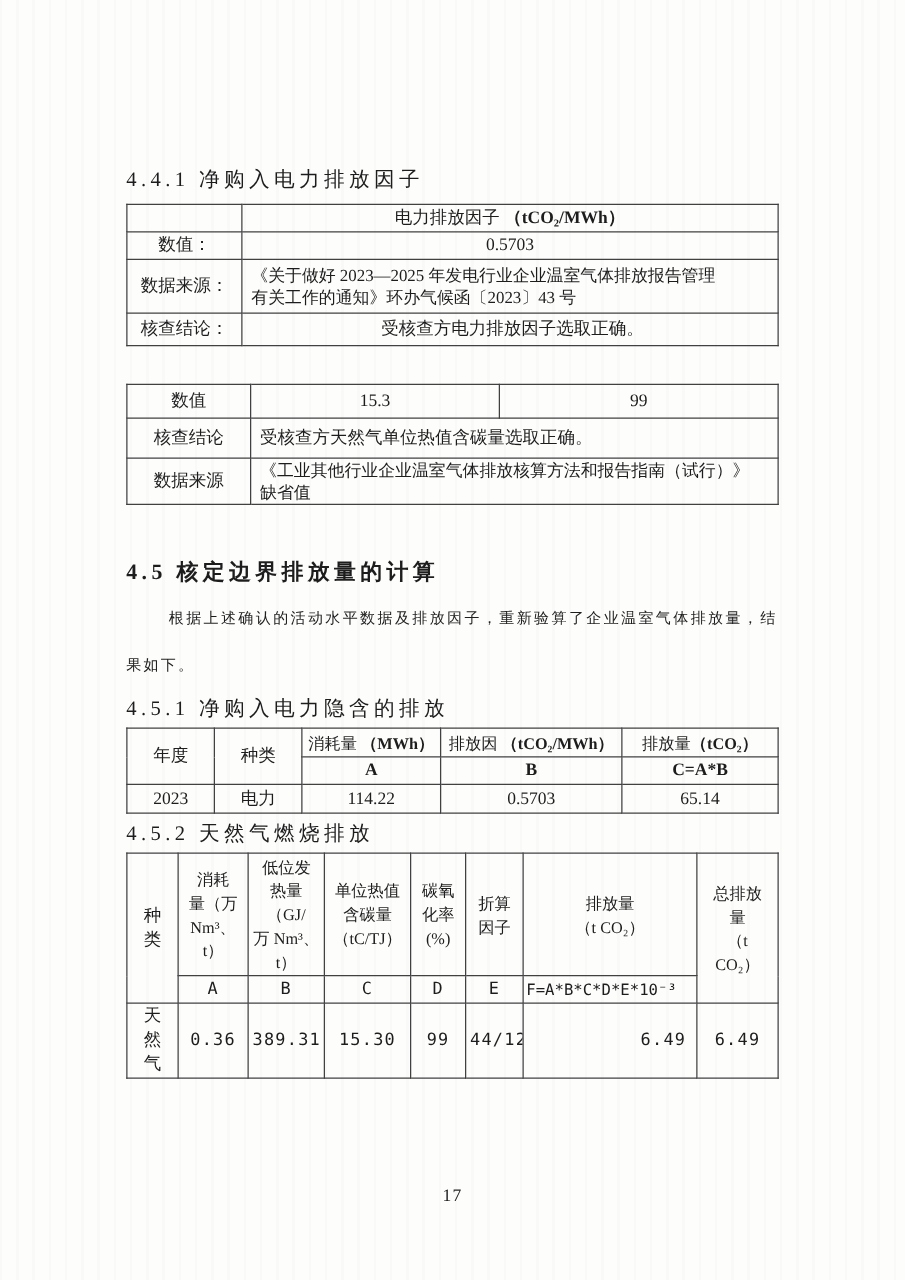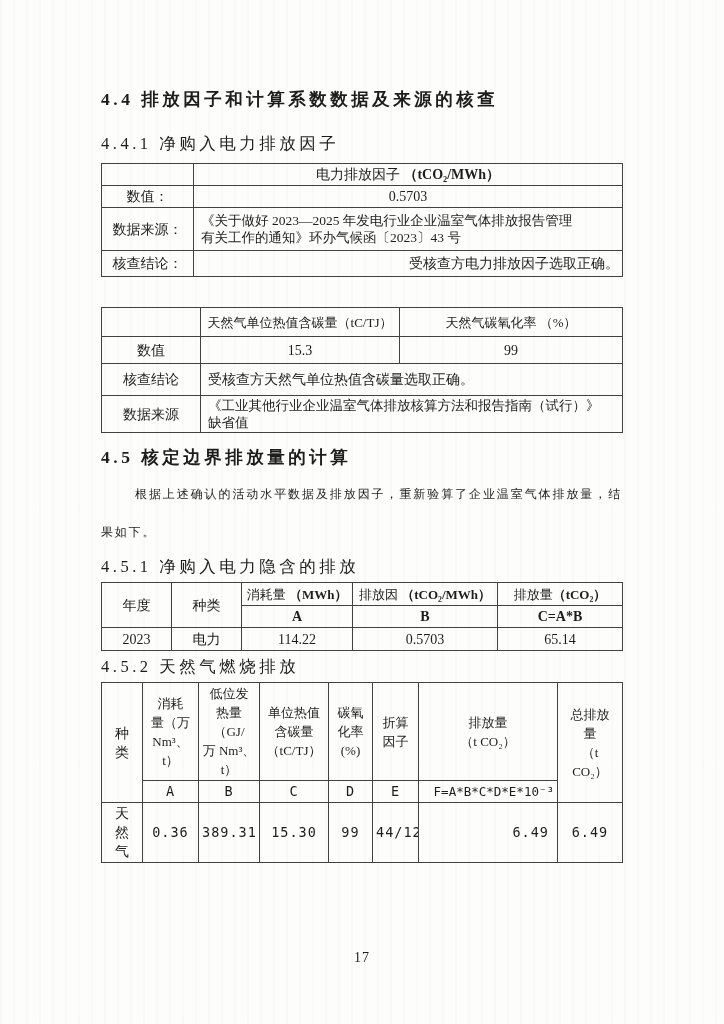--- a/index.html
+++ b/index.html
@@ -47,21 +47,20 @@
   .pagenum{
     position:absolute;top:950px;left:0;width:724px;
     text-align:center;font-size:14px;letter-spacing:1px;
   }
 </style>
 </head>
 <body>
 
 <div class="page">
 
-  <div class="abs h-main" style="top:87px">4.4 排放因子和计算系数数据及来源的核查</div>
 
   <div class="abs h-sub" style="top:133px">4.4.1 净购入电力排放因子</div>
 
   <table class="abs" style="top:163px">
       <colgroup>
         <col style="width: 92px;">
         <col style="width: 429px;">
       </colgroup>
       <tbody>
         <tr style="height: 21px;">
@@ -72,38 +71,33 @@
           <td>数值：</td>
           <td>0.5703</td>
         </tr>
         <tr style="height: 43px;">
           <td>数据来源：</td>
           <td class="pre small" style="text-align: left; padding-left: 7px;">《关于做好 2023—2025 年发电行业企业温室气体排放报告管理
 有关工作的通知》环办气候函〔2023〕43 号</td>
         </tr>
         <tr style="height: 26px;">
           <td>核查结论：</td>
-          <td style="text-align: right; padding-left: 7px;">受核查方电力排放因子选取正确。</td>
+          <td style="text-align: center; padding-left: 7px;">受核查方电力排放因子选取正确。</td>
         </tr>
       </tbody>
     </table>
 
 
   <table class="abs" style="top:307px">
       <colgroup>
         <col style="width: 99px;">
         <col style="width: 199px;">
         <col style="width: 223px;">
       </colgroup>
       <tbody>
-        <tr style="height: 29px;">
-          <td></td>
-          <td class="hdr">天然气单位热值含碳量（tC/TJ）</td>
-          <td class="hdr">天然气碳氧化率 （%）</td>
-        </tr>
         <tr style="height: 27px;">
           <td>数值</td>
           <td>15.3</td>
           <td>99</td>
         </tr>
         <tr style="height: 32px;">
           <td>核查结论</td>
           <td colspan="2" style="text-align: left; padding-left: 7px;">受核查方天然气单位热值含碳量选取正确。</td>
         </tr>
         <tr style="height: 37px;">
@@ -190,21 +184,21 @@
 量
 （t
 CO₂）</td>
         </tr>
         <tr style="height: 21px;">
           <td class="mono">A</td>
           <td class="mono">B</td>
           <td class="mono">C</td>
           <td class="mono">D</td>
           <td class="mono">E</td>
-          <td class="mono tight flush" style="text-align: right;">F=A*B*C*D*E*10⁻³</td>
+          <td class="mono tight flush" style="text-align: left;">F=A*B*C*D*E*10⁻³</td>
         </tr>
         <tr style="height: 56px;">
           <td class="pre">天
 然
 气</td>
           <td class="mono">0.36</td>
           <td class="mono">389.31</td>
           <td class="mono">15.30</td>
           <td class="mono">99</td>
           <td class="mono">44/12</td>

